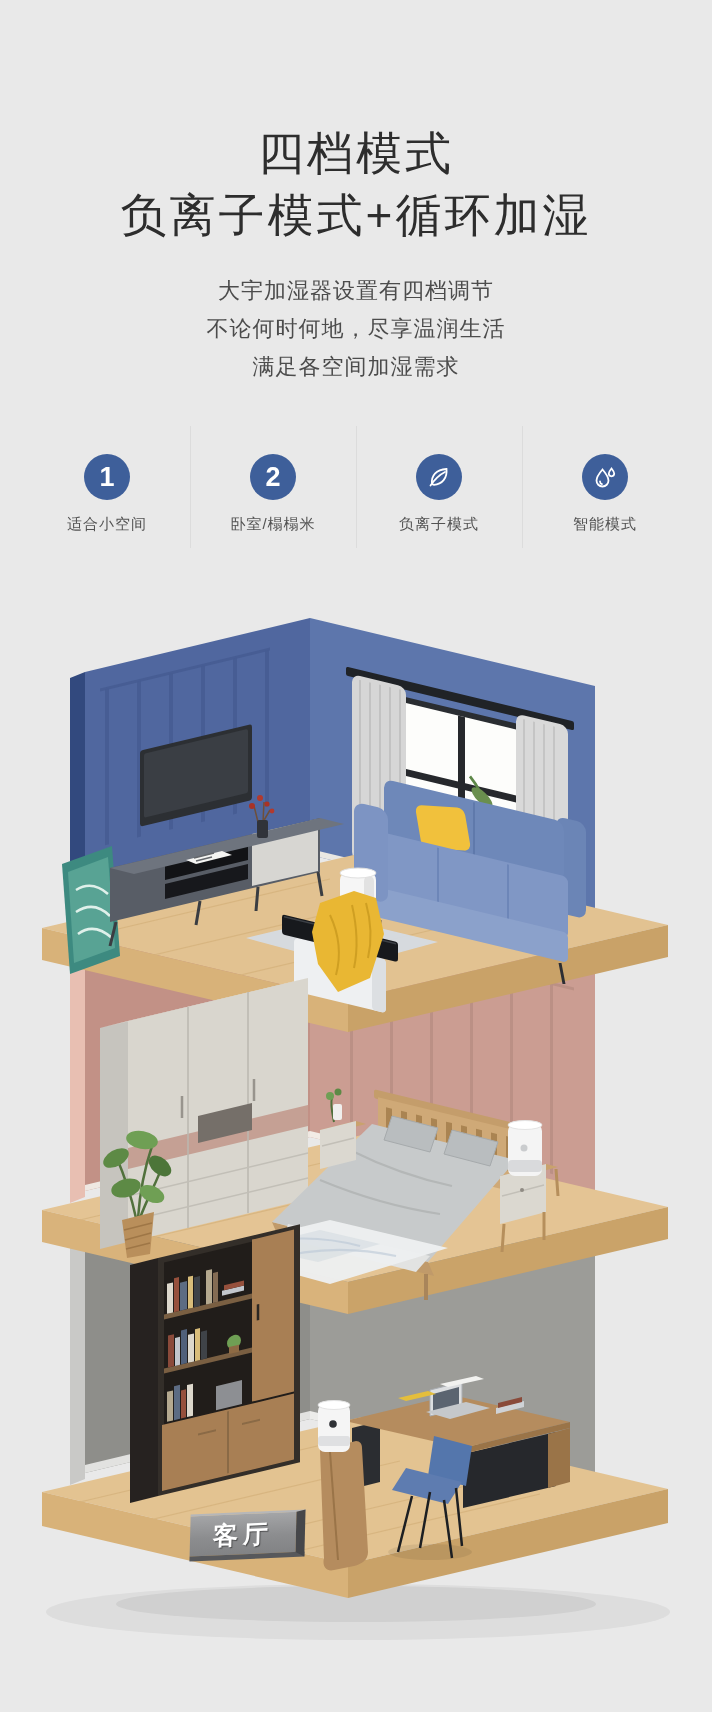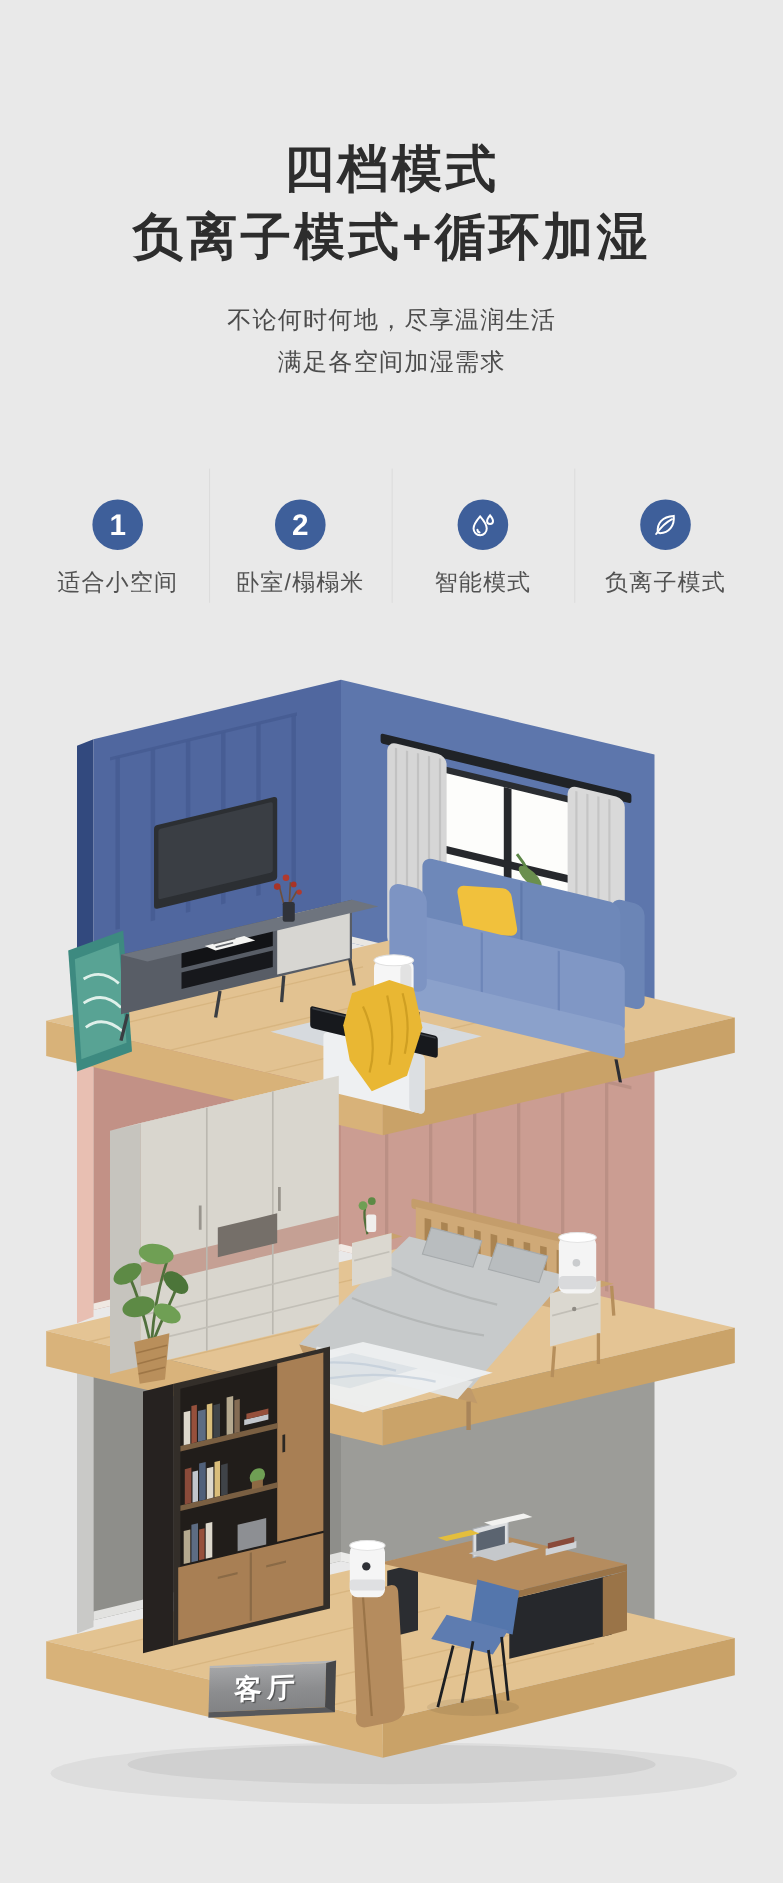--- a/index.html
+++ b/index.html
@@ -3,34 +3,34 @@
 <meta charset="utf-8">
 <style>
   html,body{margin:0;padding:0;}
   body{
     width:712px;height:1712px;position:relative;overflow:hidden;
     background:#e9e9e9;font-family:"Liberation Sans", sans-serif;
     -webkit-font-smoothing:antialiased;
   }
   
   .header{position:absolute;top:122px;left:0;width:712px;text-align:center;}
-  .title{font-size:46px;line-height:62px;font-weight:700;color:#2d2d2d;letter-spacing:3px;}
+  .title{font-size:46px;line-height:62px;font-weight:400;color:#2d2d2d;letter-spacing:3px;}
   .subtitle{margin-top:26px;font-size:22px;line-height:38px;color:#4c4c4c;letter-spacing:1px;}
   
   .features{position:absolute;top:428px;left:24px;width:664px;height:120px;display:flex;}
   .feature{flex:1 1 0;display:flex;flex-direction:column;align-items:center;position:relative;}
   .feature + .feature::before{
     content:"";position:absolute;left:0;top:-2px;height:122px;width:1px;background:#dcdcdc;
   }
   .badge{
     width:46px;height:46px;border-radius:50%;margin-top:26px;
     display:flex;align-items:center;justify-content:center;
     color:#fff;font-size:27px;font-weight:700;
   }
-  .feature-label{margin-top:15px;font-size:21px;color:#525252;letter-spacing:1px;}
+  .feature-label{margin-top:15px;font-size:15px;color:#525252;letter-spacing:1px;}
   .badge svg{display:block;}
   
   .scene{position:absolute;top:560px;left:0;width:712px;height:1152px;}
   .scene svg{position:absolute;top:0;left:0;}
   .room-sign{
     position:absolute;height:40px;display:flex;align-items:center;justify-content:center;
     background:linear-gradient(180deg,#a4a5a7 0%,#8c8d8f 55%,#828385 100%);
     border-right:9px solid #46474a;border-bottom:5px solid #57585b;border-top:2px solid #b6b7b9;
     color:#fff;font-size:25px;font-weight:700;letter-spacing:5px;
     text-shadow:1px 1px 1px rgba(0,0,0,0.45);
@@ -38,56 +38,57 @@
   }
   .sign-living{left:190px;top:952px;width:106px;}
 </style>
 </head>
 <body>
 
 <div class="header">
   <div class="title">四档模式</div>
   <div class="title">负离子模式+循环加湿</div>
   <div class="subtitle">
+    <div>大宇加湿器设置有四档调节</div>
     <div>不论何时何地，尽享温润生活</div>
     <div>满足各空间加湿需求</div>
   </div>
 </div>
 
 <div class="features">
   <div class="feature">
     <div class="badge" style="background:#3e5f9a">
       <span>1</span>
     </div>
     <div class="feature-label">适合小空间</div>
   </div>
   <div class="feature">
     <div class="badge" style="background:#3e5f9a">
       <span>2</span>
     </div>
     <div class="feature-label">卧室/榻榻米</div>
+  </div>
+  <div class="feature">
+    <div class="badge" style="background:#3e5f9a">
+      <svg width="26" height="26" viewBox="0 0 26 26" fill="none" stroke="#ffffff" stroke-width="1.8" stroke-linecap="round">
+        <path d="M6 20 C5 12 10 5.5 20.5 5 C21.5 14 16 20.5 8 20.8 Z"></path>
+        <path d="M4.5 21.5 C9 15 14 10.5 19 8"></path>
+      </svg>
+    </div>
+    <div class="feature-label">负离子模式</div>
   </div>
   <div class="feature">
     <div class="badge" style="background:#3e5f9a">
       <svg width="26" height="26" viewBox="0 0 26 26" fill="none" stroke="#ffffff" stroke-width="1.8" stroke-linecap="round">
         <path d="M10.5 5.5 C10.5 5.5 4.5 12.5 4.5 16.5 a6 6 0 0 0 12 0 C16.5 12.5 10.5 5.5 10.5 5.5 Z"></path>
         <path d="M19.5 4.5 C19.5 4.5 16.8 7.8 16.8 9.6 a2.7 2.7 0 0 0 5.4 0 C22.2 7.8 19.5 4.5 19.5 4.5 Z"></path>
         <path d="M8 17.5 a2.8 2.8 0 0 0 2 2.6"></path>
       </svg>
     </div>
     <div class="feature-label">智能模式</div>
-  </div>
-  <div class="feature">
-    <div class="badge" style="background:#3e5f9a">
-      <svg width="26" height="26" viewBox="0 0 26 26" fill="none" stroke="#ffffff" stroke-width="1.8" stroke-linecap="round">
-        <path d="M6 20 C5 12 10 5.5 20.5 5 C21.5 14 16 20.5 8 20.8 Z"></path>
-        <path d="M4.5 21.5 C9 15 14 10.5 19 8"></path>
-      </svg>
-    </div>
-    <div class="feature-label">负离子模式</div>
   </div>
 </div>
 
 <div class="scene">
 <svg width="712" height="1152" viewBox="0 560 712 1152" xmlns="http://www.w3.org/2000/svg">
 
   <g>
     <ellipse cx="358" cy="1612" rx="312" ry="28" fill="rgba(0,0,0,0.05)"></ellipse>
     <ellipse cx="356" cy="1604" rx="240" ry="18" fill="rgba(0,0,0,0.06)"></ellipse>
   </g>

